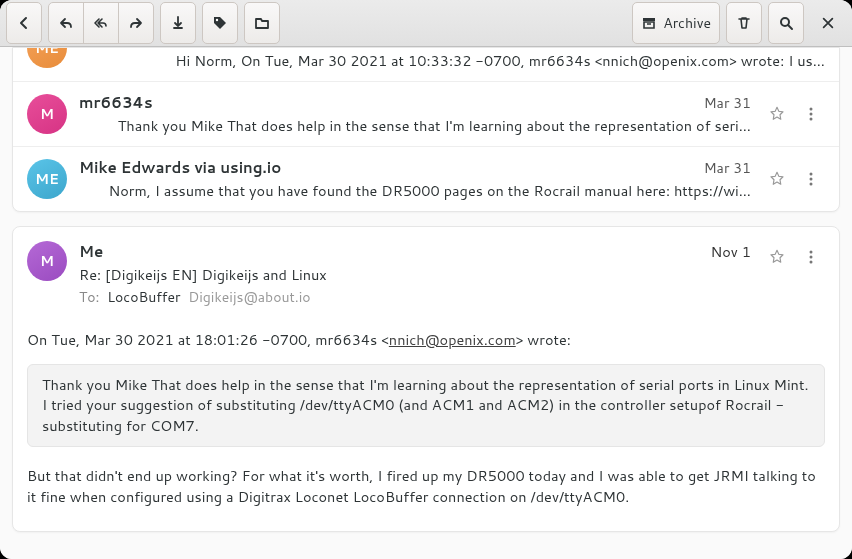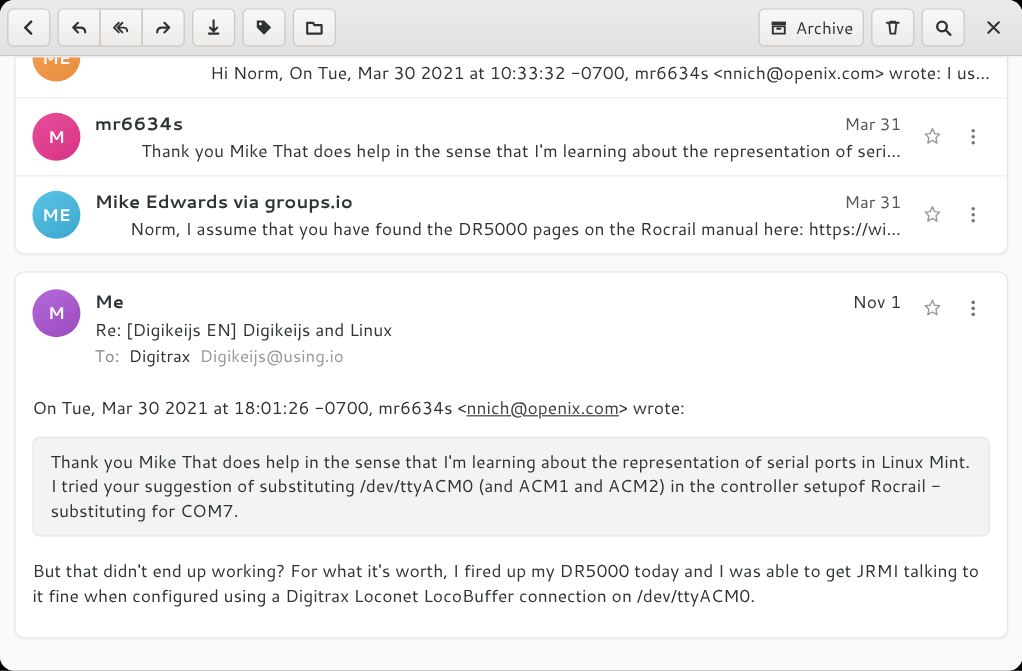--- a/index.html
+++ b/index.html
@@ -24,21 +24,21 @@
   .headerbar {
     height: 47px;
     background: linear-gradient(#ebebeb,#e1e1e1);
     border-bottom: 1px solid #bfbfbf;
     display: flex;
     align-items: center;
     padding: 0 6px;
     gap: 6px;
   }
   .btn {
-    height: 32px;
+    height: 42px;
     min-width: 36px;
     border: 1px solid #cdc7c2;
     border-radius: 5px;
     background: linear-gradient(#f9f8f8,#edebe9);
     display: flex;
     align-items: center;
     justify-content: center;
     cursor: pointer;
     padding: 0 8px;
   }
@@ -242,21 +242,21 @@
           </div>
         </div>
       </div>
 
       <div class="msg-row">
         <div class="avatar av-blue">
           <span>ME</span>
         </div>
         <div class="msg-body">
           <div class="msg-top">
-            <span class="msg-from">Mike Edwards via groups.io</span>
+            <span class="msg-from">Mike Edwards via using.io</span>
             <span class="msg-date">Mar 31</span>
           </div>
           <div class="msg-prev">Norm, I assume that you have found the DR5000 pages on the Rocrail manual here: https://wi…</div>
         </div>
         <div class="row-actions">
           <div class="icon-btn star">
             <svg viewBox="0 0 24 24">
                 <path d="M12 3l2.5 5.5L20 9l-4 4 1 6-5-3-5 3 1-6-4-4 5.5-.5z" fill="none" stroke="#999" stroke-width="1.6" stroke-linejoin="round"></path>
               </svg>
           </div>
@@ -278,22 +278,22 @@
           <span>M</span>
         </div>
         <div class="exp-meta">
           <div class="exp-from-row">
             <span class="exp-from">Me</span>
             <span class="exp-date">Nov 1</span>
           </div>
           <div class="exp-subj">Re: [Digikeijs EN] Digikeijs and Linux</div>
           <div class="exp-to">
             <span class="tolabel">To:</span>
-            <span class="toname">Digitrax</span>
-            <span class="toaddr">Digikeijs@using.io</span>
+            <span class="toname">LocoBuffer</span>
+            <span class="toaddr">Digikeijs@about.io</span>
           </div>
         </div>
         <div class="row-actions exp">
           <div class="icon-btn star">
             <svg viewBox="0 0 24 24">
                 <path d="M12 3l2.5 5.5L20 9l-4 4 1 6-5-3-5 3 1-6-4-4 5.5-.5z" fill="none" stroke="#999" stroke-width="1.6" stroke-linejoin="round"></path>
               </svg>
           </div>
           <div class="icon-btn dots">
             <svg viewBox="0 0 16 16">

